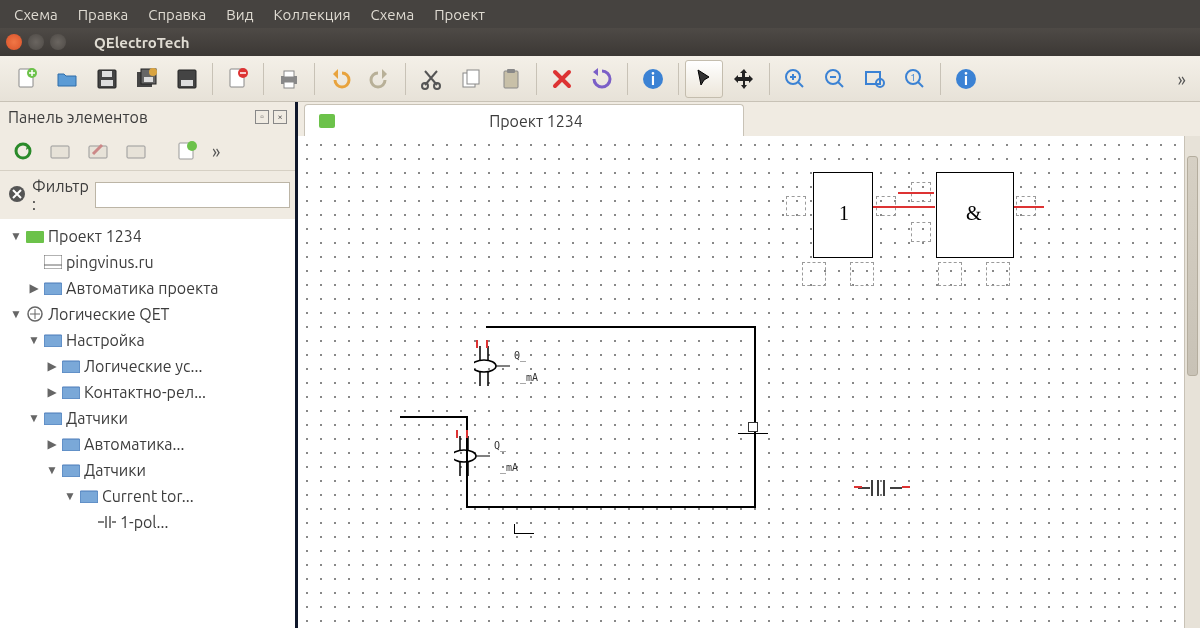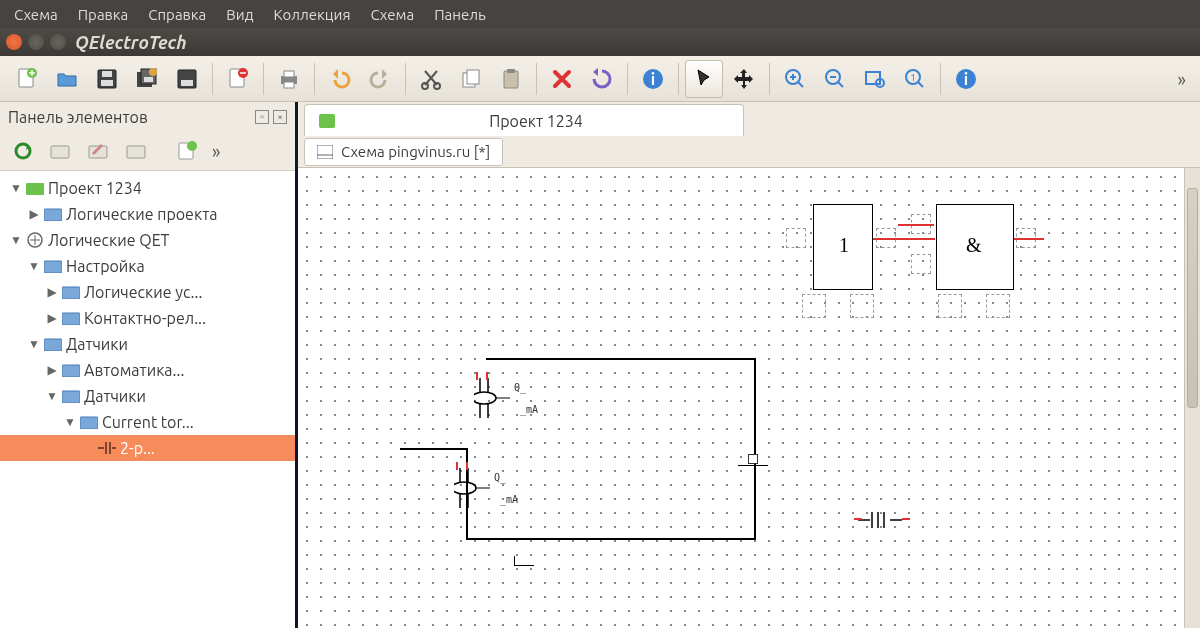--- a/index.html
+++ b/index.html
@@ -6,21 +6,21 @@
 body { width: 1200px; height: 628px; background: #f0ebe2; overflow: hidden; }
 
 .menubar { background: #464340; color: #dfdbd2; height: 28px; display: flex; align-items: center; padding: 0 4px; font-size: 15px; }
 .menubar span { padding: 4px 10px; cursor: default; }
 
 .titlebar { background: linear-gradient(#4e4a46,#3c3835); height: 28px; display: flex; align-items: center; padding: 0 6px; gap: 6px; }
 .wbtn { width: 16px; height: 16px; border-radius: 50%; display: inline-block; }
 .wbtn.close { background: radial-gradient(#f07746,#d9522a); }
 .wbtn.min { background: radial-gradient(#6a6560,#4e4a46); }
 .wbtn.max { background: radial-gradient(#6a6560,#4e4a46); }
-.title { color: #dfdbd2; font-size: 18px; font-weight: bold; margin-left: 3px; font-style: italic; }
+.title { color: #dfdbd2; font-size: 15px; font-weight: bold; margin-left: 22px; }
 
 .toolbar { background: linear-gradient(#f4f0e8,#e7e2d8); height: 46px; border-bottom: 1px solid #c8c2b6; display: flex; align-items: center; padding: 0 8px; gap: 2px; }
 .tbtn { width: 38px; height: 38px; display: flex; align-items: center; justify-content: center; border: 1px solid transparent; border-radius: 3px; }
 .tsep { width: 1px; height: 32px; background: #c8c2b6; margin: 0 4px; }
 .tbtn.framed { border: 1px solid #c4bdae; background: linear-gradient(#fff,#ece6da); }
 
 .workspace { display: flex; height: calc(628px - 28px - 28px - 46px); }
 
 .sidebar { width: 298px; background: #f0ebe2; border-right: 3px solid #0f172a; display: flex; flex-direction: column; }
 .panel-hdr { display: flex; align-items: center; justify-content: space-between; padding: 6px 8px; font-size: 16px; color: #3c3c3c; }
@@ -63,21 +63,21 @@
 </head>
 <body>
 
 <div class="menubar">
   <span>Схема</span>
   <span>Правка</span>
   <span>Справка</span>
   <span>Вид</span>
   <span>Коллекция</span>
   <span>Схема</span>
-  <span>Панель</span>
+  <span>Проект</span>
 </div>
 
 <div class="titlebar">
   <span class="wbtn close"></span>
   <span class="wbtn min"></span>
   <span class="wbtn max"></span>
   <span class="title">QElectroTech</span>
 </div>
 
 <div class="toolbar" id="toolbar">
@@ -266,40 +266,59 @@
         </div>
       <div style="width:8px"></div>
       <div class="pbtn">
           <svg width="22" height="20">
             <rect x="3" y="2" width="14" height="16" rx="1" fill="#fff" stroke="#999"></rect>
             <circle cx="16" cy="5" r="5" fill="#6cc24a"></circle>
           </svg>
         </div>
       <div style="font-size:18px;color:#555;padding:0 4px">»</div>
     </div>
+    <div class="filter-row">
+      <span><svg width="18" height="18">
+            <circle cx="9" cy="9" r="8" fill="#555"></circle>
+            <path d="M5 5 L13 13 M13 5 L5 13" stroke="#fff" stroke-width="2"></path>
+          </svg></span>
+      <span style="font-size:16px;color:#3c3c3c">Фильтр :</span>
+      <input value="" style="">
+    </div>
     <div class="tree" id="tree">
         <div class="tree-row">
           <span class="ind" style="width: 0px;"></span>
           <span class="tw">▼</span>
           <span class="ficon">
             <svg width="18" height="14">
               <rect x="0" y="2" width="18" height="12" rx="1" fill="#6cc24a"></rect>
             </svg>
           </span>
           <span>Проект 1234</span>
+        </div>
+        <div class="tree-row">
+          <span class="ind" style="width: 18px;"></span>
+          <span class="tw"></span>
+          <span class="ficon">
+            <svg width="18" height="14">
+              <rect x="0" y="0" width="18" height="14" fill="none" stroke="#666"></rect>
+              <line x1="0" y1="10" x2="18" y2="10" stroke="#666"></line>
+            </svg>
+          </span>
+          <span>pingvinus.ru</span>
         </div>
         <div class="tree-row">
           <span class="ind" style="width: 18px;"></span>
           <span class="tw">▶</span>
           <span class="ficon">
             <svg width="18" height="14">
               <rect x="0" y="2" width="18" height="12" rx="1" fill="#7aa8d8" stroke="#4a7ab8"></rect>
             </svg>
           </span>
-          <span>Логические проекта</span>
+          <span>Автоматика проекта</span>
         </div>
         <div class="tree-row">
           <span class="ind" style="width: 0px;"></span>
           <span class="tw">▼</span>
           <span class="ficon">
             <svg width="16" height="16">
               <circle cx="8" cy="8" r="7" fill="none" stroke="#666" stroke-width="1.5"></circle>
               <path d="M3 8h10M8 3v10" stroke="#666"></path>
             </svg>
           </span>
@@ -368,49 +387,40 @@
         <div class="tree-row">
           <span class="ind" style="width: 54px;"></span>
           <span class="tw">▼</span>
           <span class="ficon">
             <svg width="18" height="14">
               <rect x="0" y="2" width="18" height="12" rx="1" fill="#7aa8d8" stroke="#4a7ab8"></rect>
             </svg>
           </span>
           <span>Current tor...</span>
         </div>
-        <div class="tree-row sel">
+        <div class="tree-row">
           <span class="ind" style="width: 72px;"></span>
           <span class="tw"></span>
           <span class="ficon">
             <svg width="20" height="16">
               <line x1="0" y1="8" x2="6" y2="8" stroke="#000"></line>
               <line x1="14" y1="8" x2="20" y2="8" stroke="#000"></line>
               <path d="M8 2v12M12 2v12" stroke="#000"></path>
             </svg>
           </span>
-          <span>2-p...</span>
+          <span>1-pol...</span>
         </div>
       </div>
   </div>
 
   <div class="mainarea">
     <div class="doc-tabs">
       <div class="doc-tab">
         <span class="grn"></span>
         <span style="flex:1;text-align:center">Проект 1234</span>
-      </div>
-    </div>
-    <div class="subtabs">
-      <div class="subtab">
-        <svg width="16" height="14">
-            <rect x="0" y="0" width="16" height="14" fill="none" stroke="#666"></rect>
-            <line x1="0" y1="10" x2="16" y2="10" stroke="#666"></line>
-          </svg>
-        <span>Схема pingvinus.ru [*]</span>
       </div>
     </div>
     <div class="canvas-wrap">
       <div class="canvas">
 
         <div class="box" style="left:515px;top:36px;width:60px;height:86px"></div>
         <div class="logic-txt" style="left:541px;top:66px">1</div>
         <div class="box" style="left:638px;top:36px;width:78px;height:86px"></div>
         <div class="logic-txt" style="left:668px;top:66px">&amp;</div>
         <div class="ghost" style="left:488px;top:60px;width:20px;height:20px"></div>

